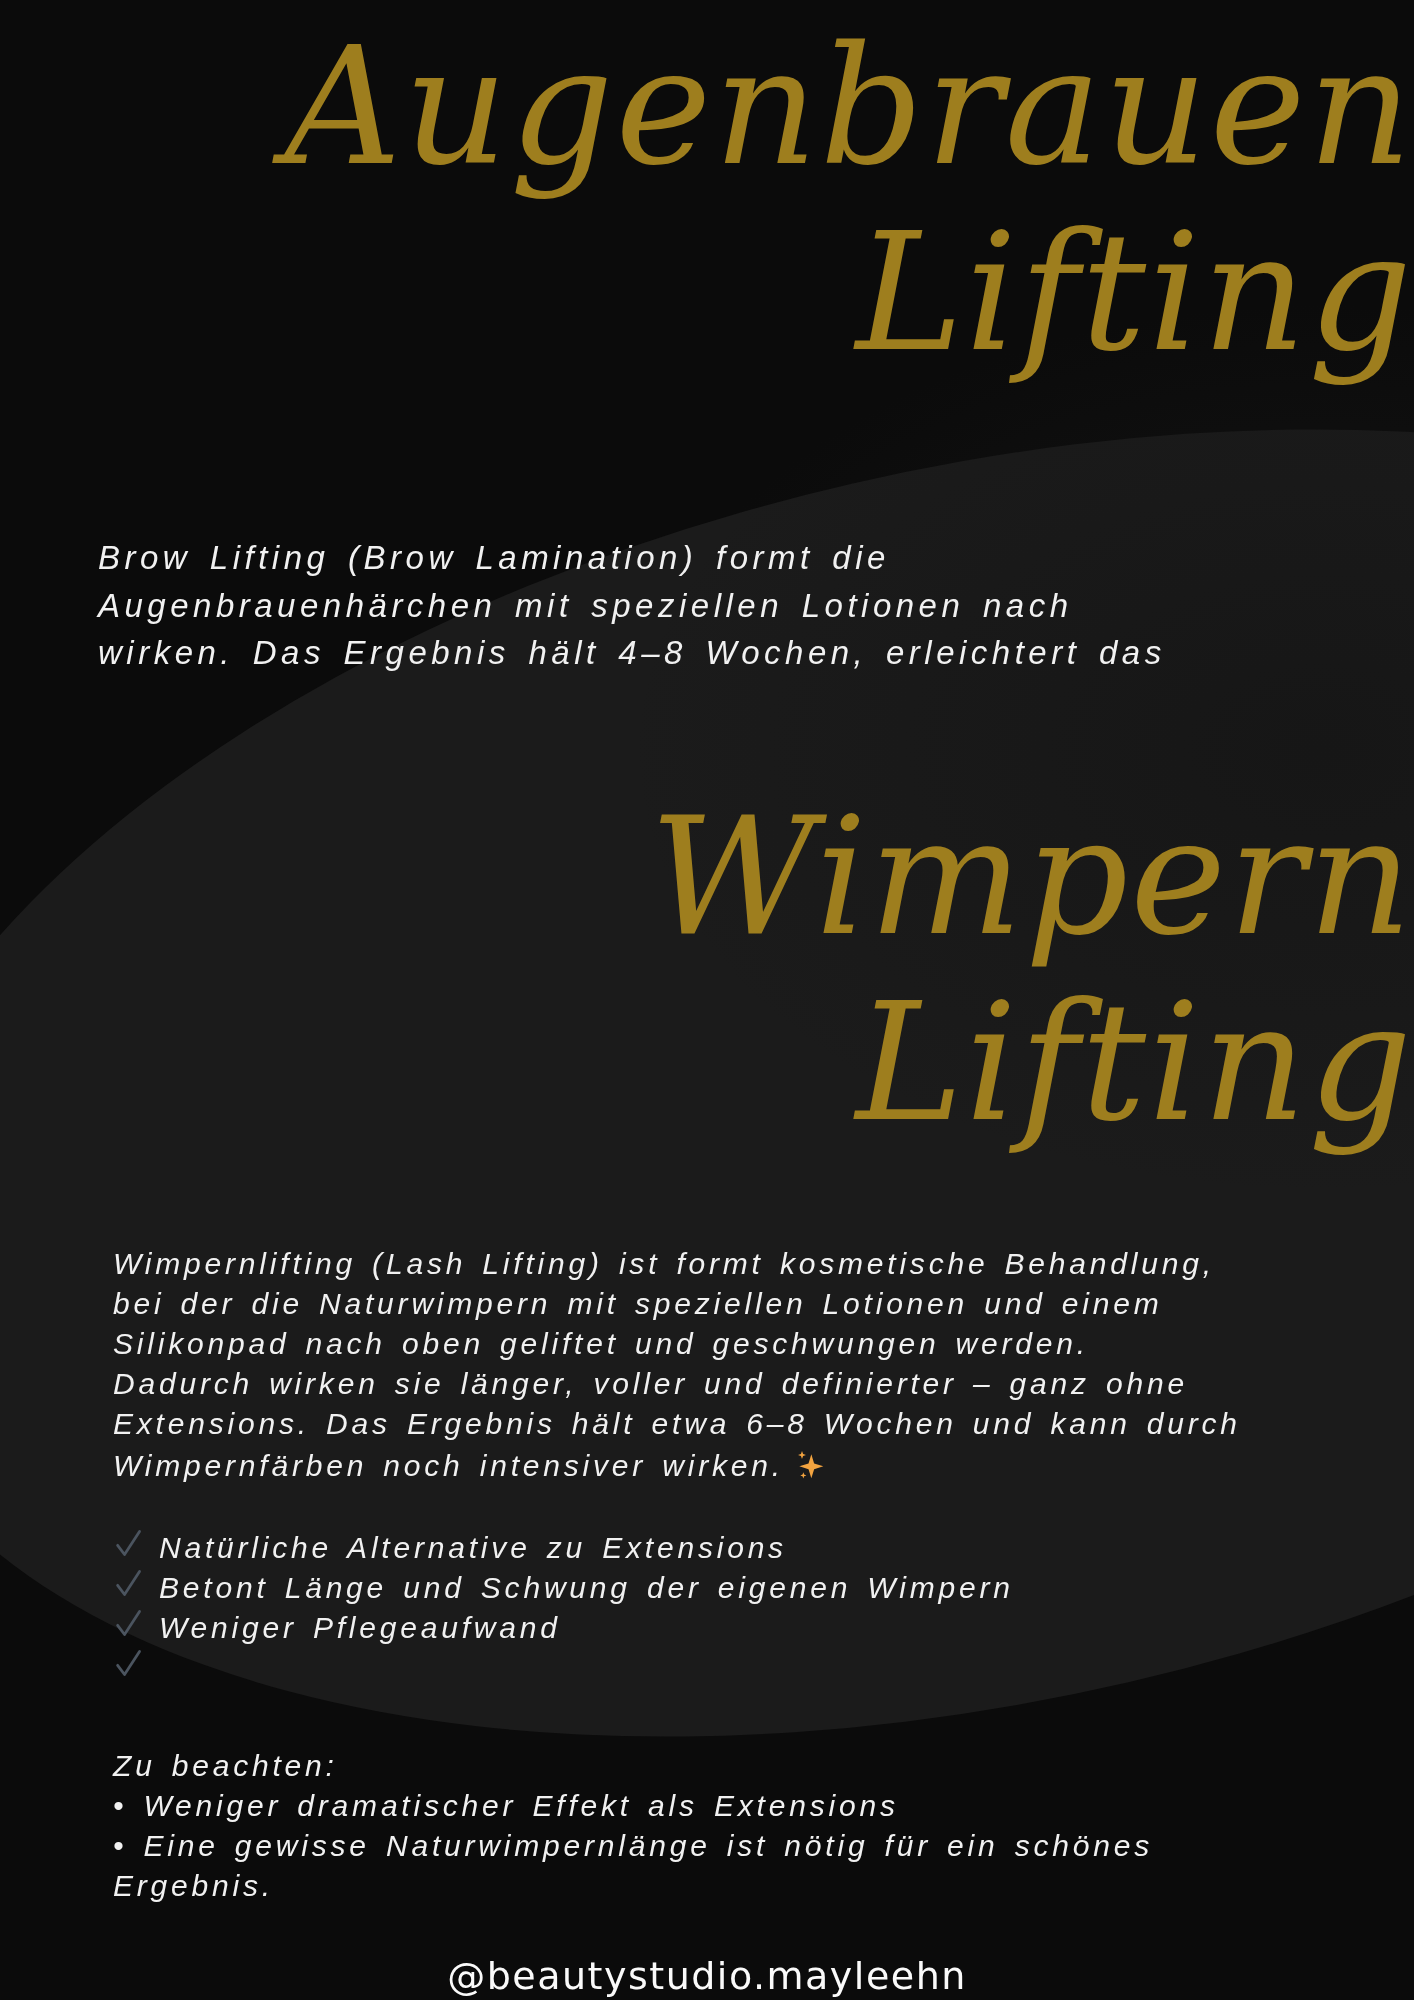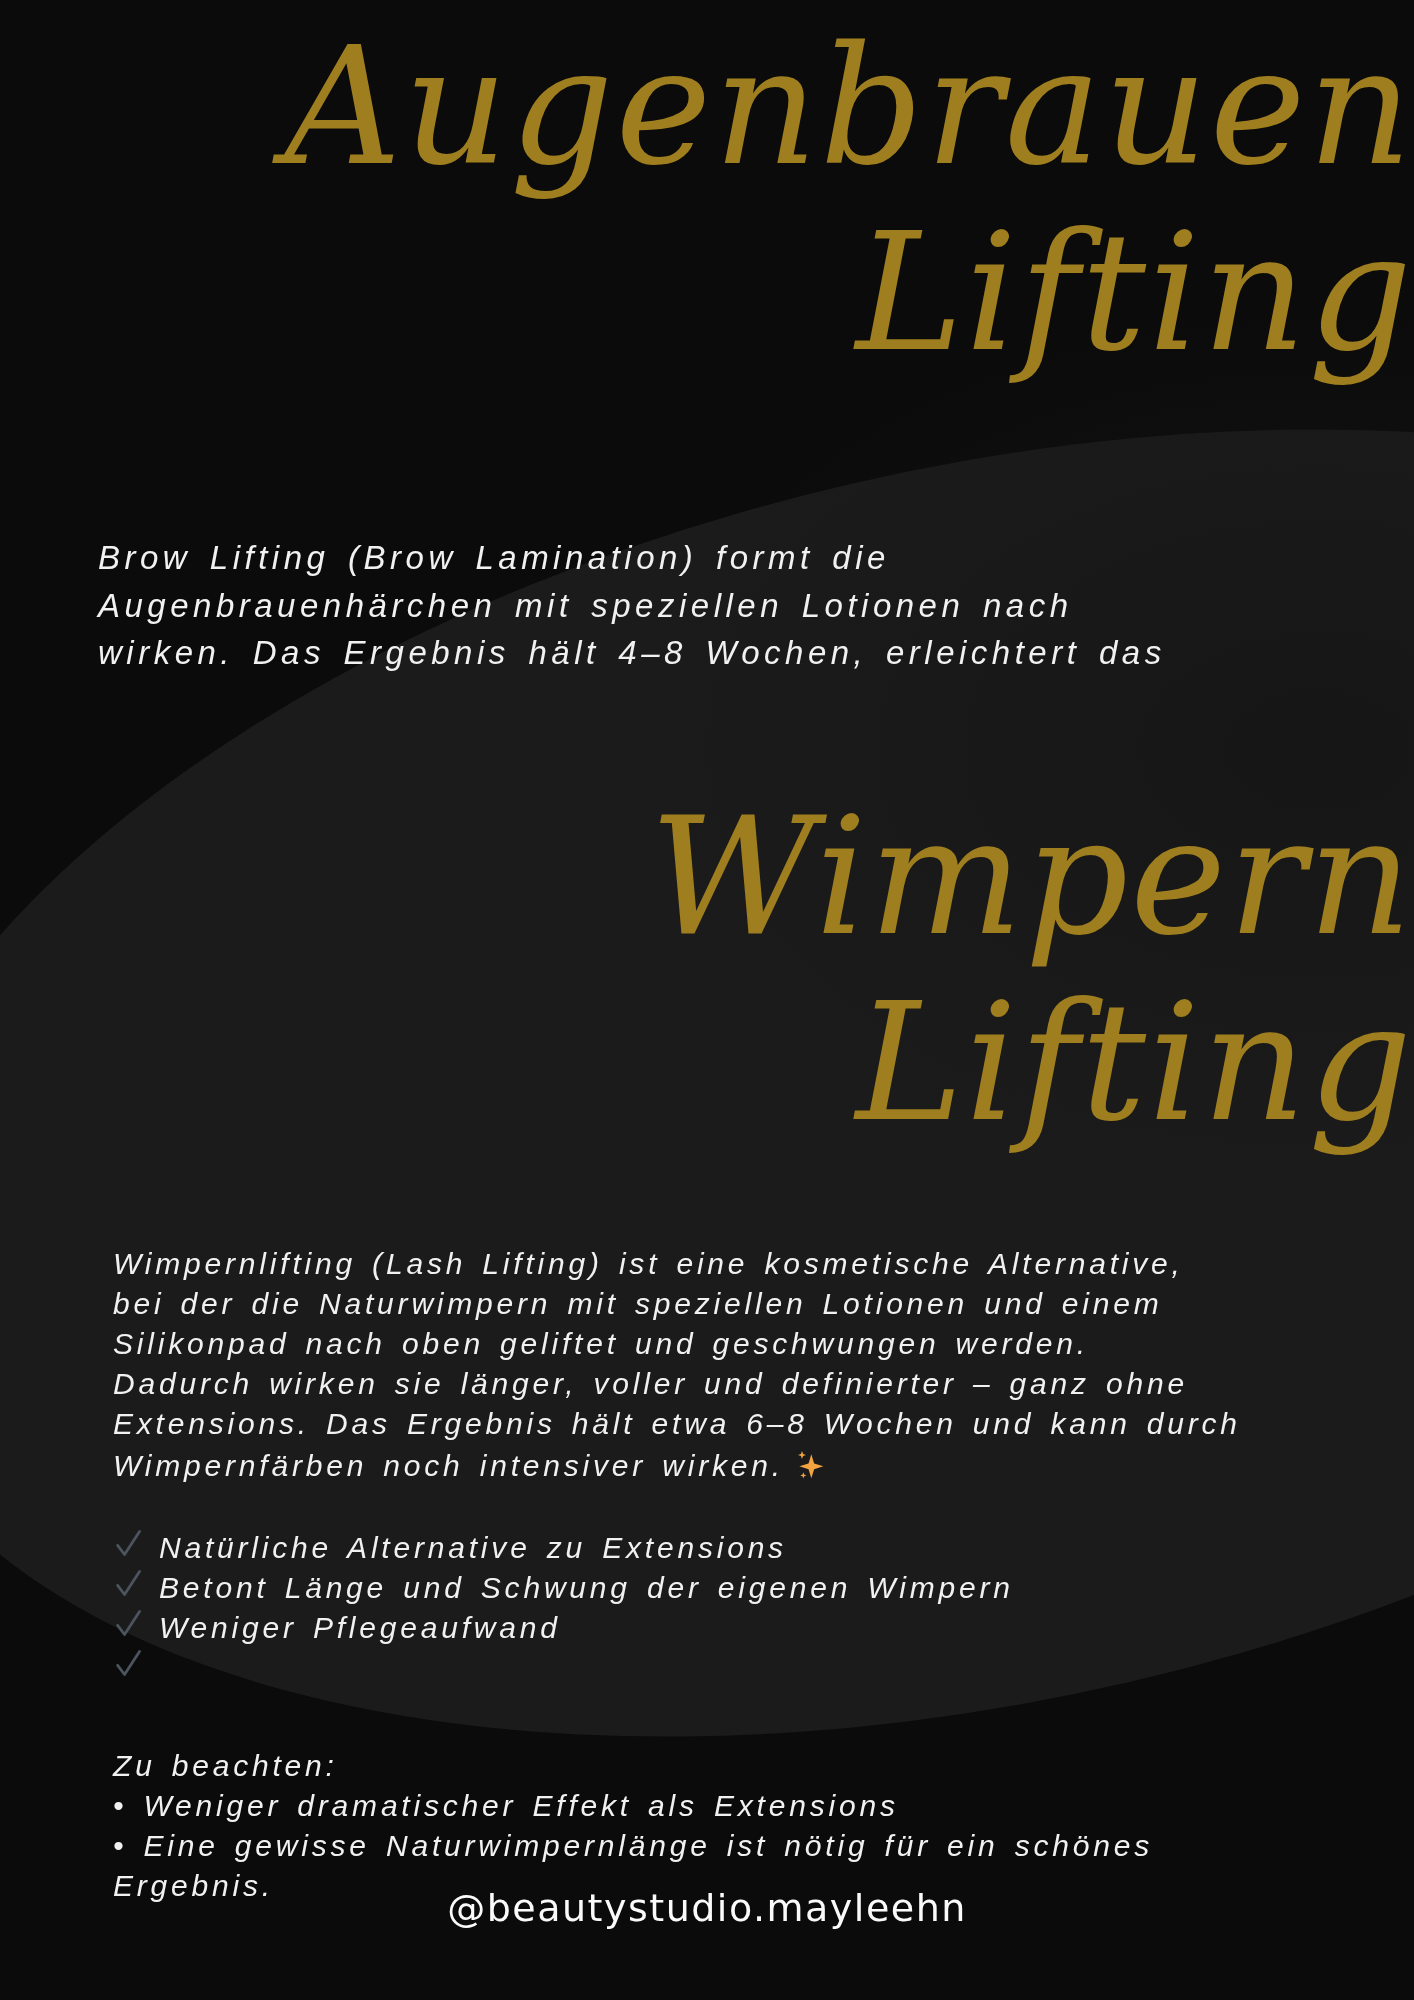--- a/index.html
+++ b/index.html
@@ -41,21 +41,21 @@
   .line { white-space:nowrap; }
   .sparkle { display:inline-block; transform:translateY(5px); margin-left:10px; }
   
   .checklist { left:113px; top:1528px; font-size:30px; letter-spacing:3.8px; word-spacing:4px; }
   .check-row { display:flex; align-items:center; height:40px; gap:16px; white-space:nowrap; }
   .check-ic { display:inline-block; transform:translateY(-2px); }
   
   .notes { left:113px; top:1734px; font-size:30px; line-height:40px; letter-spacing:3.8px; word-spacing:4px;margin-top:12px; }
   
   .handle {
-    position:absolute; left:0; width:100%; top:1886px;
+    position:absolute; left:0; width:100%; top:1954px;
     text-align:center; font-size:38px; color:#fafafa;
     letter-spacing:1.5px; font-family:"DejaVu Sans", sans-serif;
   }
 </style>
 </head>
 <body>
 
 <div class="canvas">
 
   <div class="bg-ellipse"></div>
@@ -67,21 +67,21 @@
   <div class="copy p1">
     <div class="line">Brow Lifting (Brow Lamination) formt die</div>
     <div class="line">Augenbrauenhärchen mit speziellen Lotionen nach</div>
     <div class="line">wirken. Das Ergebnis hält 4–8 Wochen, erleichtert das</div>
   </div>
 
   <div class="script h2a">Wimpern</div>
   <div class="script h2b">Lifting</div>
 
   <div class="copy p2">
-    <div class="line">Wimpernlifting (Lash Lifting) ist eine kosmetische Alternative,</div>
+    <div class="line">Wimpernlifting (Lash Lifting) ist formt kosmetische Behandlung,</div>
     <div class="line">bei der die Naturwimpern mit speziellen Lotionen und einem</div>
     <div class="line">Silikonpad nach oben geliftet und geschwungen werden.</div>
     <div class="line">Dadurch wirken sie länger, voller und definierter – ganz ohne</div>
     <div class="line">Extensions. Das Ergebnis hält etwa 6–8 Wochen und kann durch</div>
     <div class="line"><span>Wimpernfärben noch intensiver wirken.</span><span class="sparkle"><svg width="32" height="32" viewBox="0 0 24 24">
             <path d="M13 4 L15.1 10.9 L22 13 L15.1 15.1 L13 22 L10.9 15.1 L4 13 L10.9 10.9 Z" fill="#f3a440"></path>
             <path d="M6 1.5 L6.8 3.7 L9 4.5 L6.8 5.3 L6 7.5 L5.2 5.3 L3 4.5 L5.2 3.7 Z" fill="#f3a440"></path>
             <path d="M7 17.5 L7.6 19.2 L9.3 19.8 L7.6 20.4 L7 22.1 L6.4 20.4 L4.7 19.8 L6.4 19.2 Z" fill="#f3a440"></path>
           </svg></span></div>
   </div>

